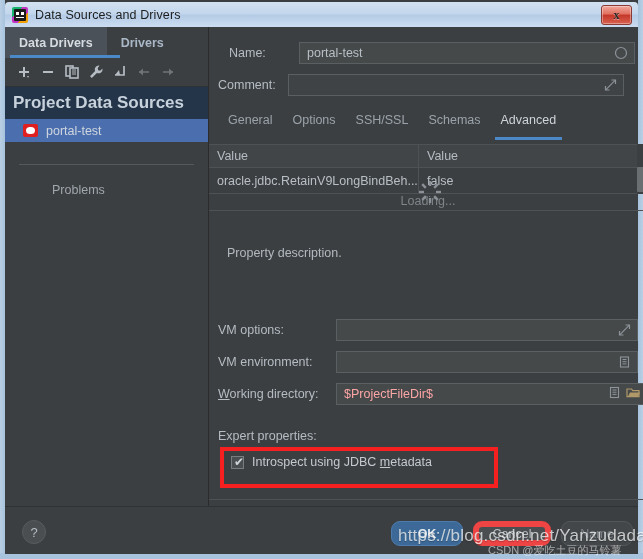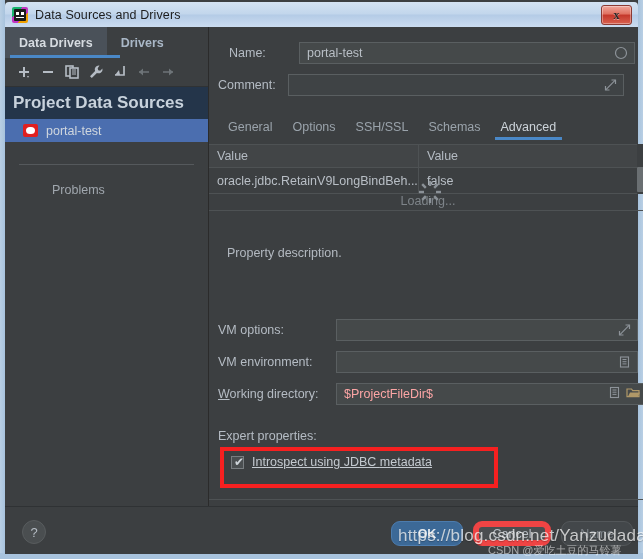--- a/index.html
+++ b/index.html
@@ -241,21 +241,20 @@
   #commentRow .field-label { width: 70px; }
   #commentRow .txtbox { width: 336px; background:#3f4345; }
 
   
   #inner-tabs {
     position: absolute;
     left: 9px; top: 86px;
     width: 420px;
     height: 27px;
     display: flex;
-    align-items: flex-end;
     gap: 0px;
   }
   .itab {
     color: #9aa3ab;
     font-size: 12.5px;
     padding: 0 10px 6px 10px;
     cursor: pointer;
     position: relative;
   }
   .itab.active { color: #cdd4da; }
@@ -388,21 +387,21 @@
     position: relative;
     flex: 0 0 auto;
   }
   .cbox .tick {
     position: absolute;
     left: 2px; top: -1px;
     color: #cfd5da;
     font-size: 12px;
     line-height: 13px;
   }
-  #checkbox-row .cb-label { color: #c4cad0; font-size: 12.5px; text-decoration: underline; }
+  #checkbox-row .cb-label { color: #c4cad0; font-size: 12.5px; }
 
   #red-highlight {
     position: absolute;
     left: 11px; top: 420px;
     width: 278px; height: 41px;
     border: 4px solid #f62020;
     box-sizing: border-box;
     pointer-events: none;
   }
 

